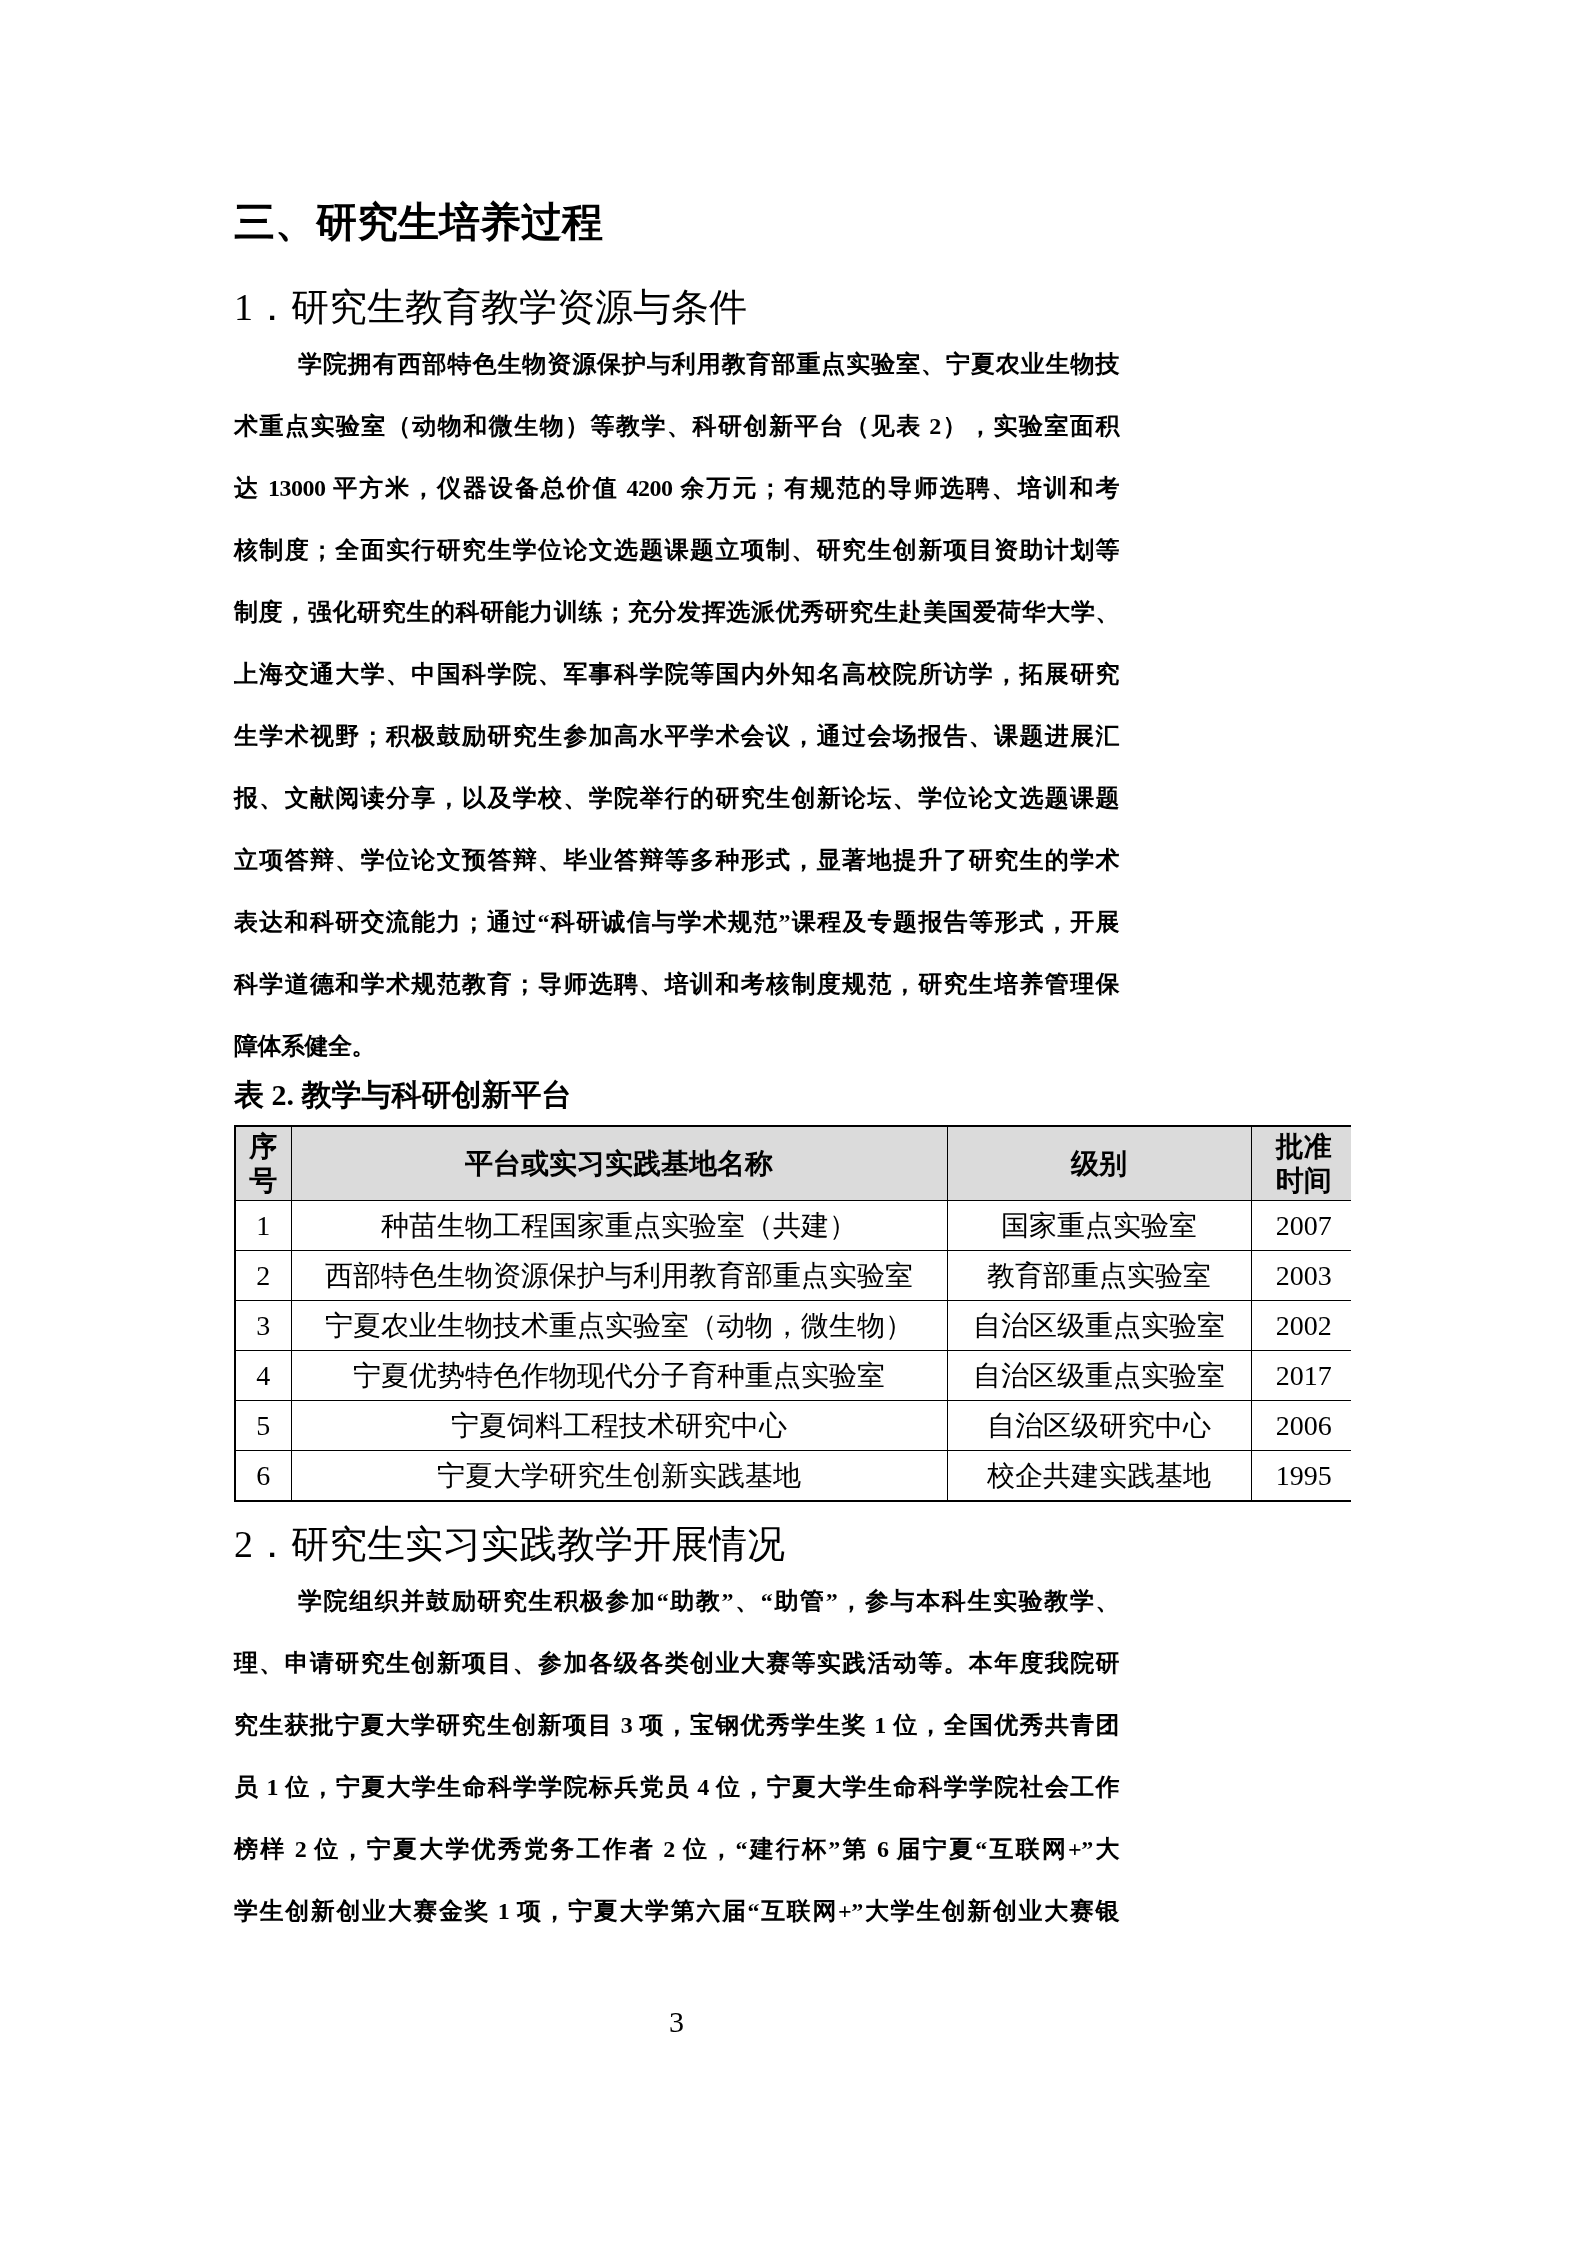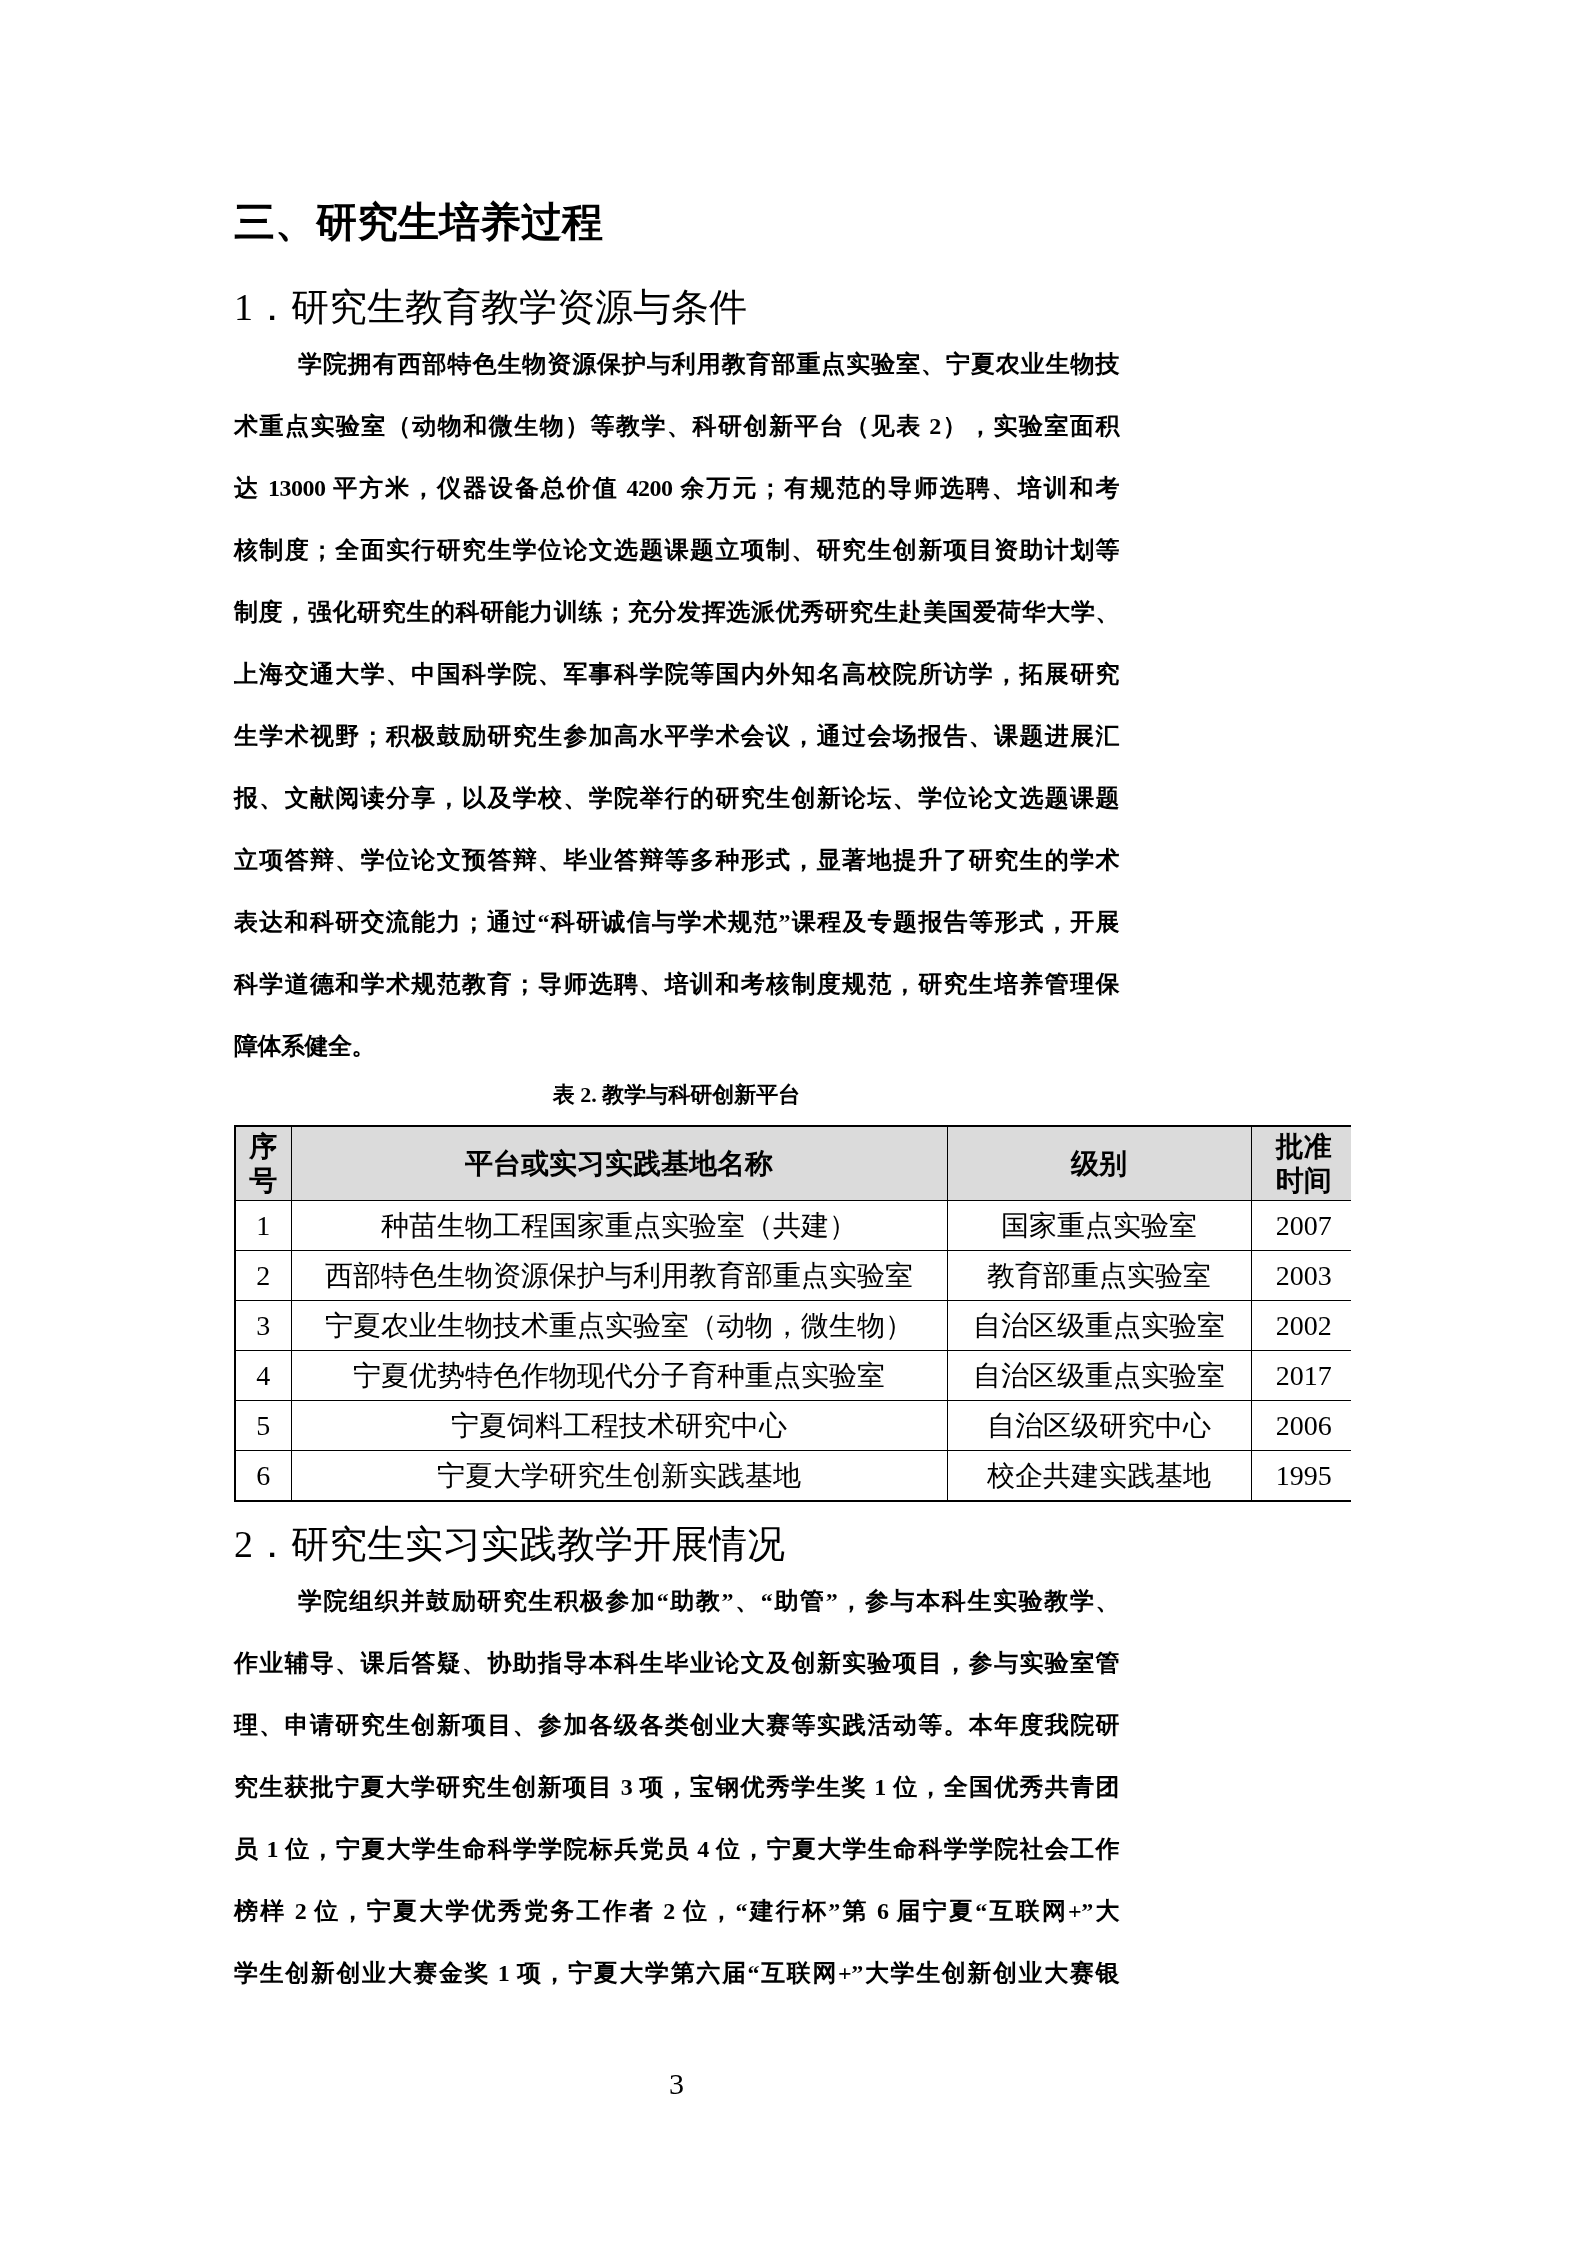--- a/index.html
+++ b/index.html
@@ -33,24 +33,24 @@
     line-height: 62px;
     height: 62px;
     text-align: justify;
     text-align-last: justify;
     text-justify: inter-character;
     font-weight: bold;
   }
   .line.indent { text-indent: 64px; }
   .line.last { text-align: center; text-align-last: left; }
   .tbl-caption {
-    font-size: 22px;
+    font-size: 30px;
     font-weight: 700;
     line-height: 36px;
-    text-align: center;
+    text-align: left;
     margin-top: 0;
   }
   table.platforms {
     border-collapse: collapse;
     table-layout: fixed;
     width: 1122px;
     margin-top: 12px;
     border: 2px solid #000000;
   }
   .platforms th, .platforms td {
@@ -161,21 +161,20 @@
         <td>校企共建实践基地</td>
         <td>1995</td>
       </tr>
     </tbody>
   </table>
 
   <div class="sec-title s2">2．研究生实习实践教学开展情况</div>
 
   <div class="para">
     <div class="line indent">学院组织并鼓励研究生积极参加“助教”、“助管”，参与本科生实验教学、</div>
-    <div class="line">作业辅导、课后答疑、协助指导本科生毕业论文及创新实验项目，参与实验室管</div>
     <div class="line">理、申请研究生创新项目、参加各级各类创业大赛等实践活动等。本年度我院研</div>
     <div class="line">究生获批宁夏大学研究生创新项目 3 项，宝钢优秀学生奖 1 位，全国优秀共青团</div>
     <div class="line">员 1 位，宁夏大学生命科学学院标兵党员 4 位，宁夏大学生命科学学院社会工作</div>
     <div class="line">榜样 2 位，宁夏大学优秀党务工作者 2 位，“建行杯”第 6 届宁夏“互联网+”大</div>
     <div class="line">学生创新创业大赛金奖 1 项，宁夏大学第六届“互联网+”大学生创新创业大赛银</div>
   </div>
 
   <div class="page-number">3</div>
 
 </div>

